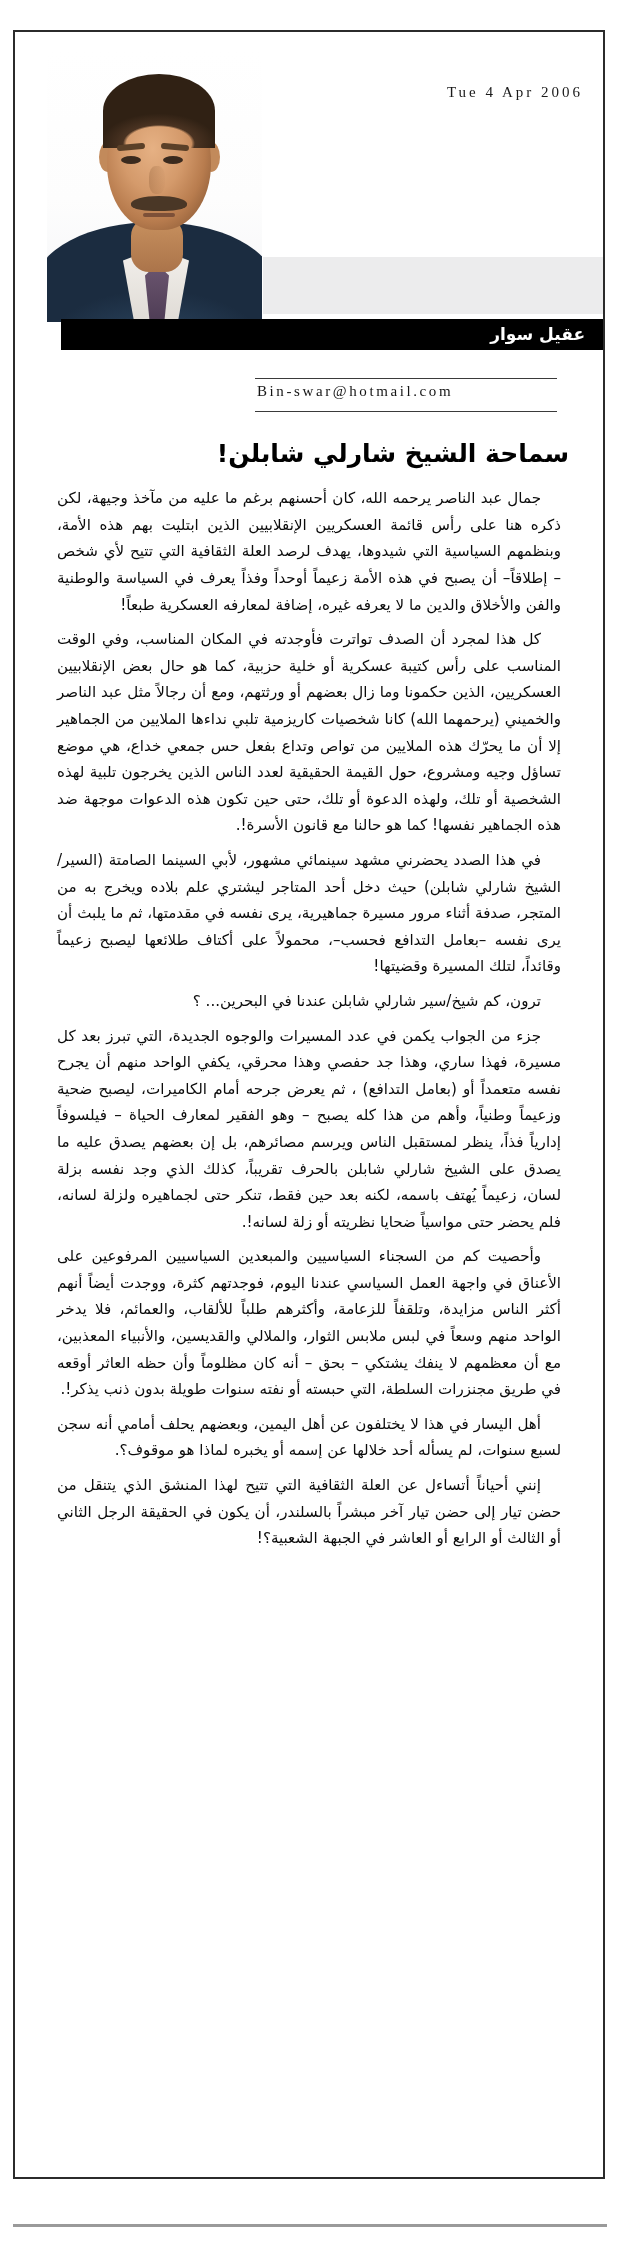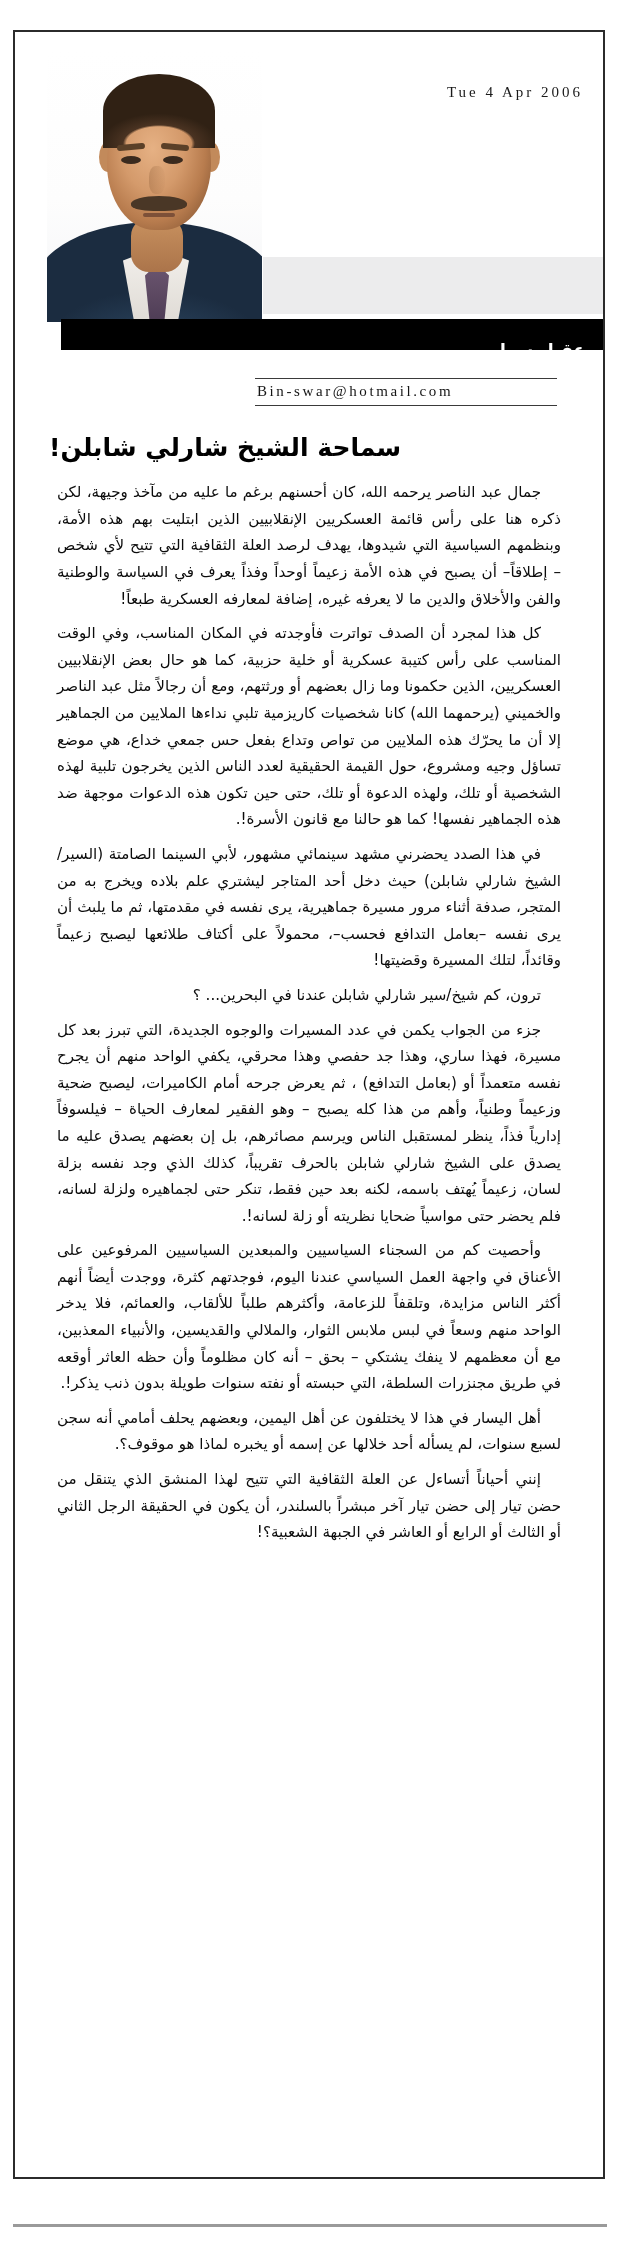--- a/index.html
+++ b/index.html
@@ -221,47 +221,46 @@
   }
   .author-name {
     position: absolute;
     right: 18px;
     top: 4px;
     color: #ffffff;
     font-family: "DejaVu Sans", "Liberation Sans", sans-serif;
     font-size: 17px;
     font-weight: bold;
     line-height: 22px;
-    margin-top: 16px;
   }
 
   
   .email-wrap {
     margin: 28px 46px 0 46px;
     border-top: 1px solid #3a3a3a;
     border-bottom: 1px solid #3a3a3a;
     width: 302px;
-    padding: 4px 0 5px 0;
+    padding: 4px 0 11px 0;
     box-sizing: border-box;
   }
   .email {
     direction: ltr;
     unicode-bidi: isolate;
     text-align: left;
     font-family: "Liberation Serif", "DejaVu Serif", serif;
     font-size: 15px;
     letter-spacing: 2.6px;
     color: #151515;
     padding-left: 2px;
   }
 
   
   .headline {
     margin: 26px 34px 0 34px;
-    text-align: left;
+    text-align: right;
     font-family: "DejaVu Sans", "Liberation Sans", sans-serif;
     font-size: 25px;
     font-weight: bold;
     color: #000000;
     line-height: 1.25;
   }
 
   
   .body-copy {
     margin: 16px 34px 0 34px;

